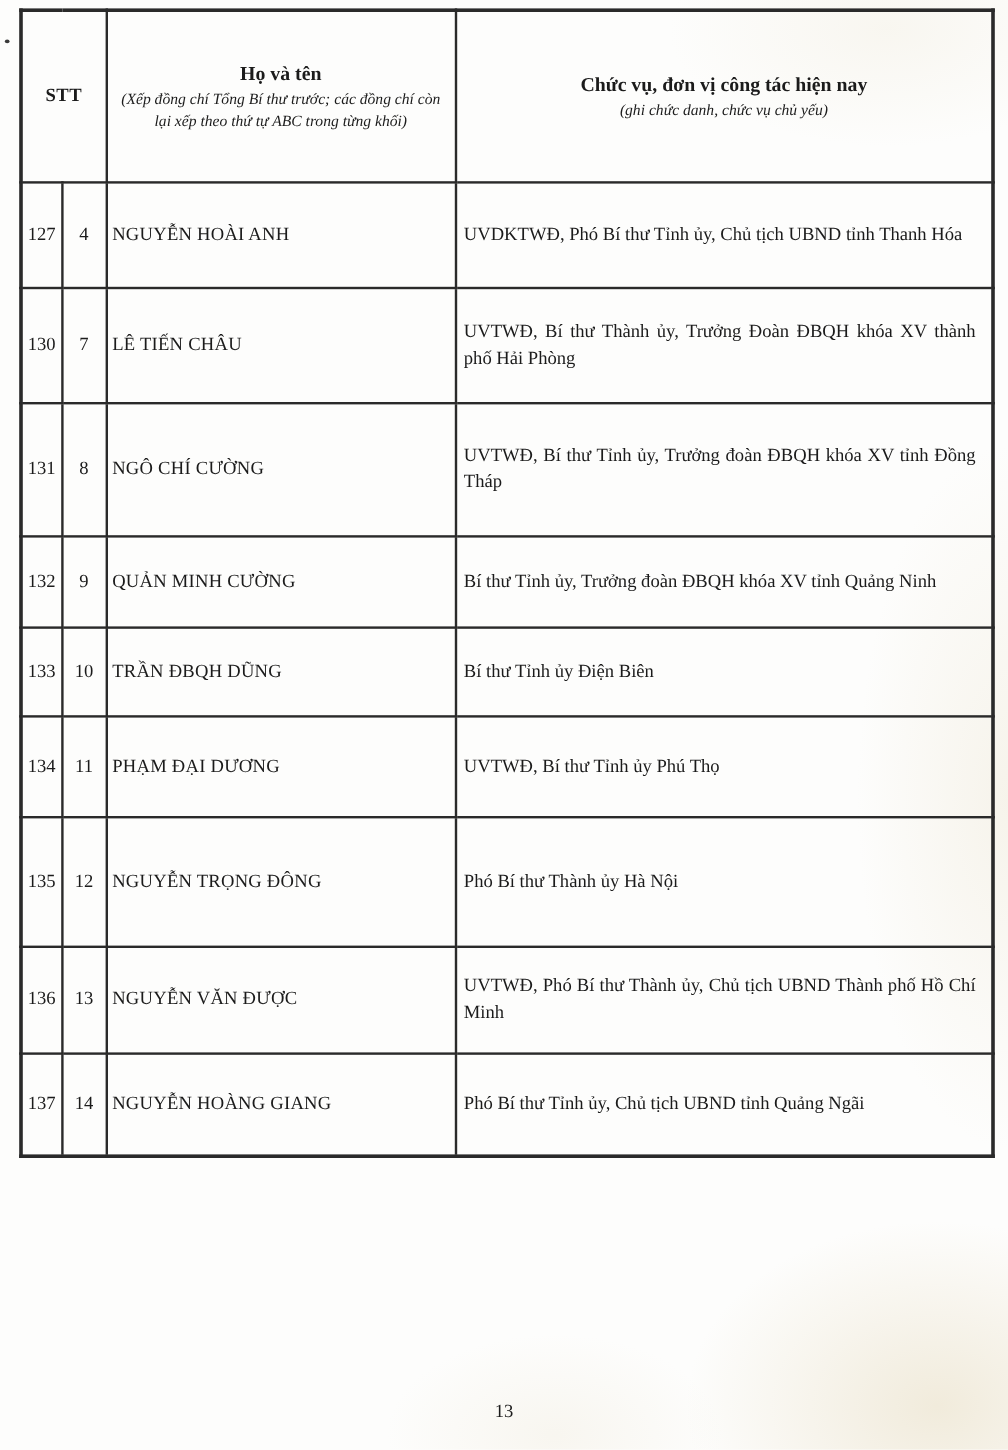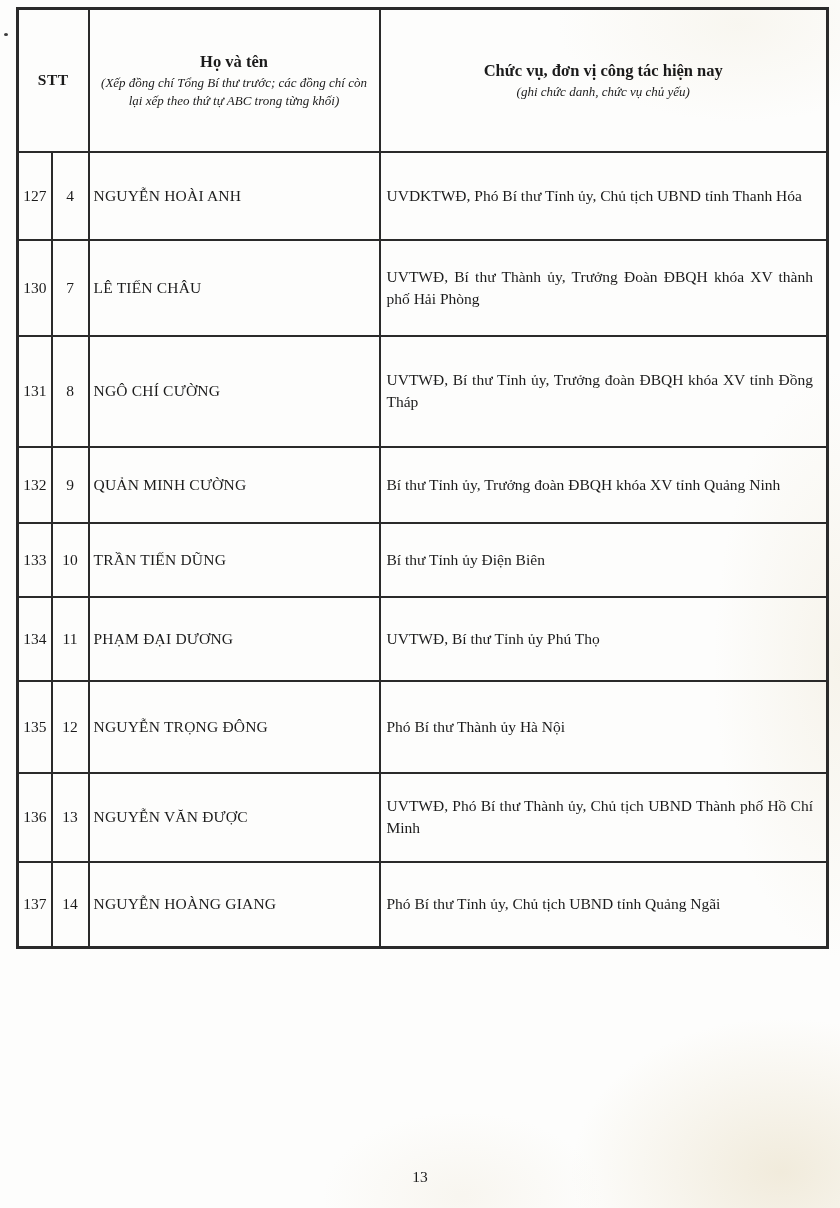--- a/index.html
+++ b/index.html
@@ -59,21 +59,21 @@
   td.pos-cell.justify { text-align: justify; }
 
   tr.rh0  { height: 88px; }
   tr.rh1  { height: 84px; }
   tr.rh2  { height: 79px; }
   tr.rh3  { height: 96px; }
   tr.rh4  { height: 111px; }
   tr.rh5  { height: 76px; }
   tr.rh6  { height: 74px; }
   tr.rh7  { height: 84px; }
-  tr.rh8  { height: 92px; }
+  tr.rh8  { height: 108px; }
   tr.rh9  { height: 89px; }
   tr.rh10 { height: 86px; }
 
   .page-number {
     position: absolute;
     left: 0; top: 1168px;
     width: 840px;
     text-align: center;
     font-size: 15.5px;
     color: #1b1b1b;
@@ -125,21 +125,21 @@
     </tr>
     <tr class="rh5">
       <td class="stt-cell">132</td>
       <td class="no-cell">9</td>
       <td class="name-cell">QUẢN MINH CƯỜNG</td>
       <td class="pos-cell">Bí thư Tỉnh ủy, Trưởng đoàn ĐBQH khóa XV tỉnh Quảng Ninh</td>
     </tr>
     <tr class="rh6">
       <td class="stt-cell">133</td>
       <td class="no-cell">10</td>
-      <td class="name-cell">TRẦN TIẾN DŨNG</td>
+      <td class="name-cell">TRẦN ĐBQH DŨNG</td>
       <td class="pos-cell">Bí thư Tỉnh ủy Điện Biên</td>
     </tr>
     <tr class="rh7">
       <td class="stt-cell">134</td>
       <td class="no-cell">11</td>
       <td class="name-cell">PHẠM ĐẠI DƯƠNG</td>
       <td class="pos-cell">UVTWĐ, Bí thư Tỉnh ủy Phú Thọ</td>
     </tr>
     <tr class="rh8">
       <td class="stt-cell">135</td>

